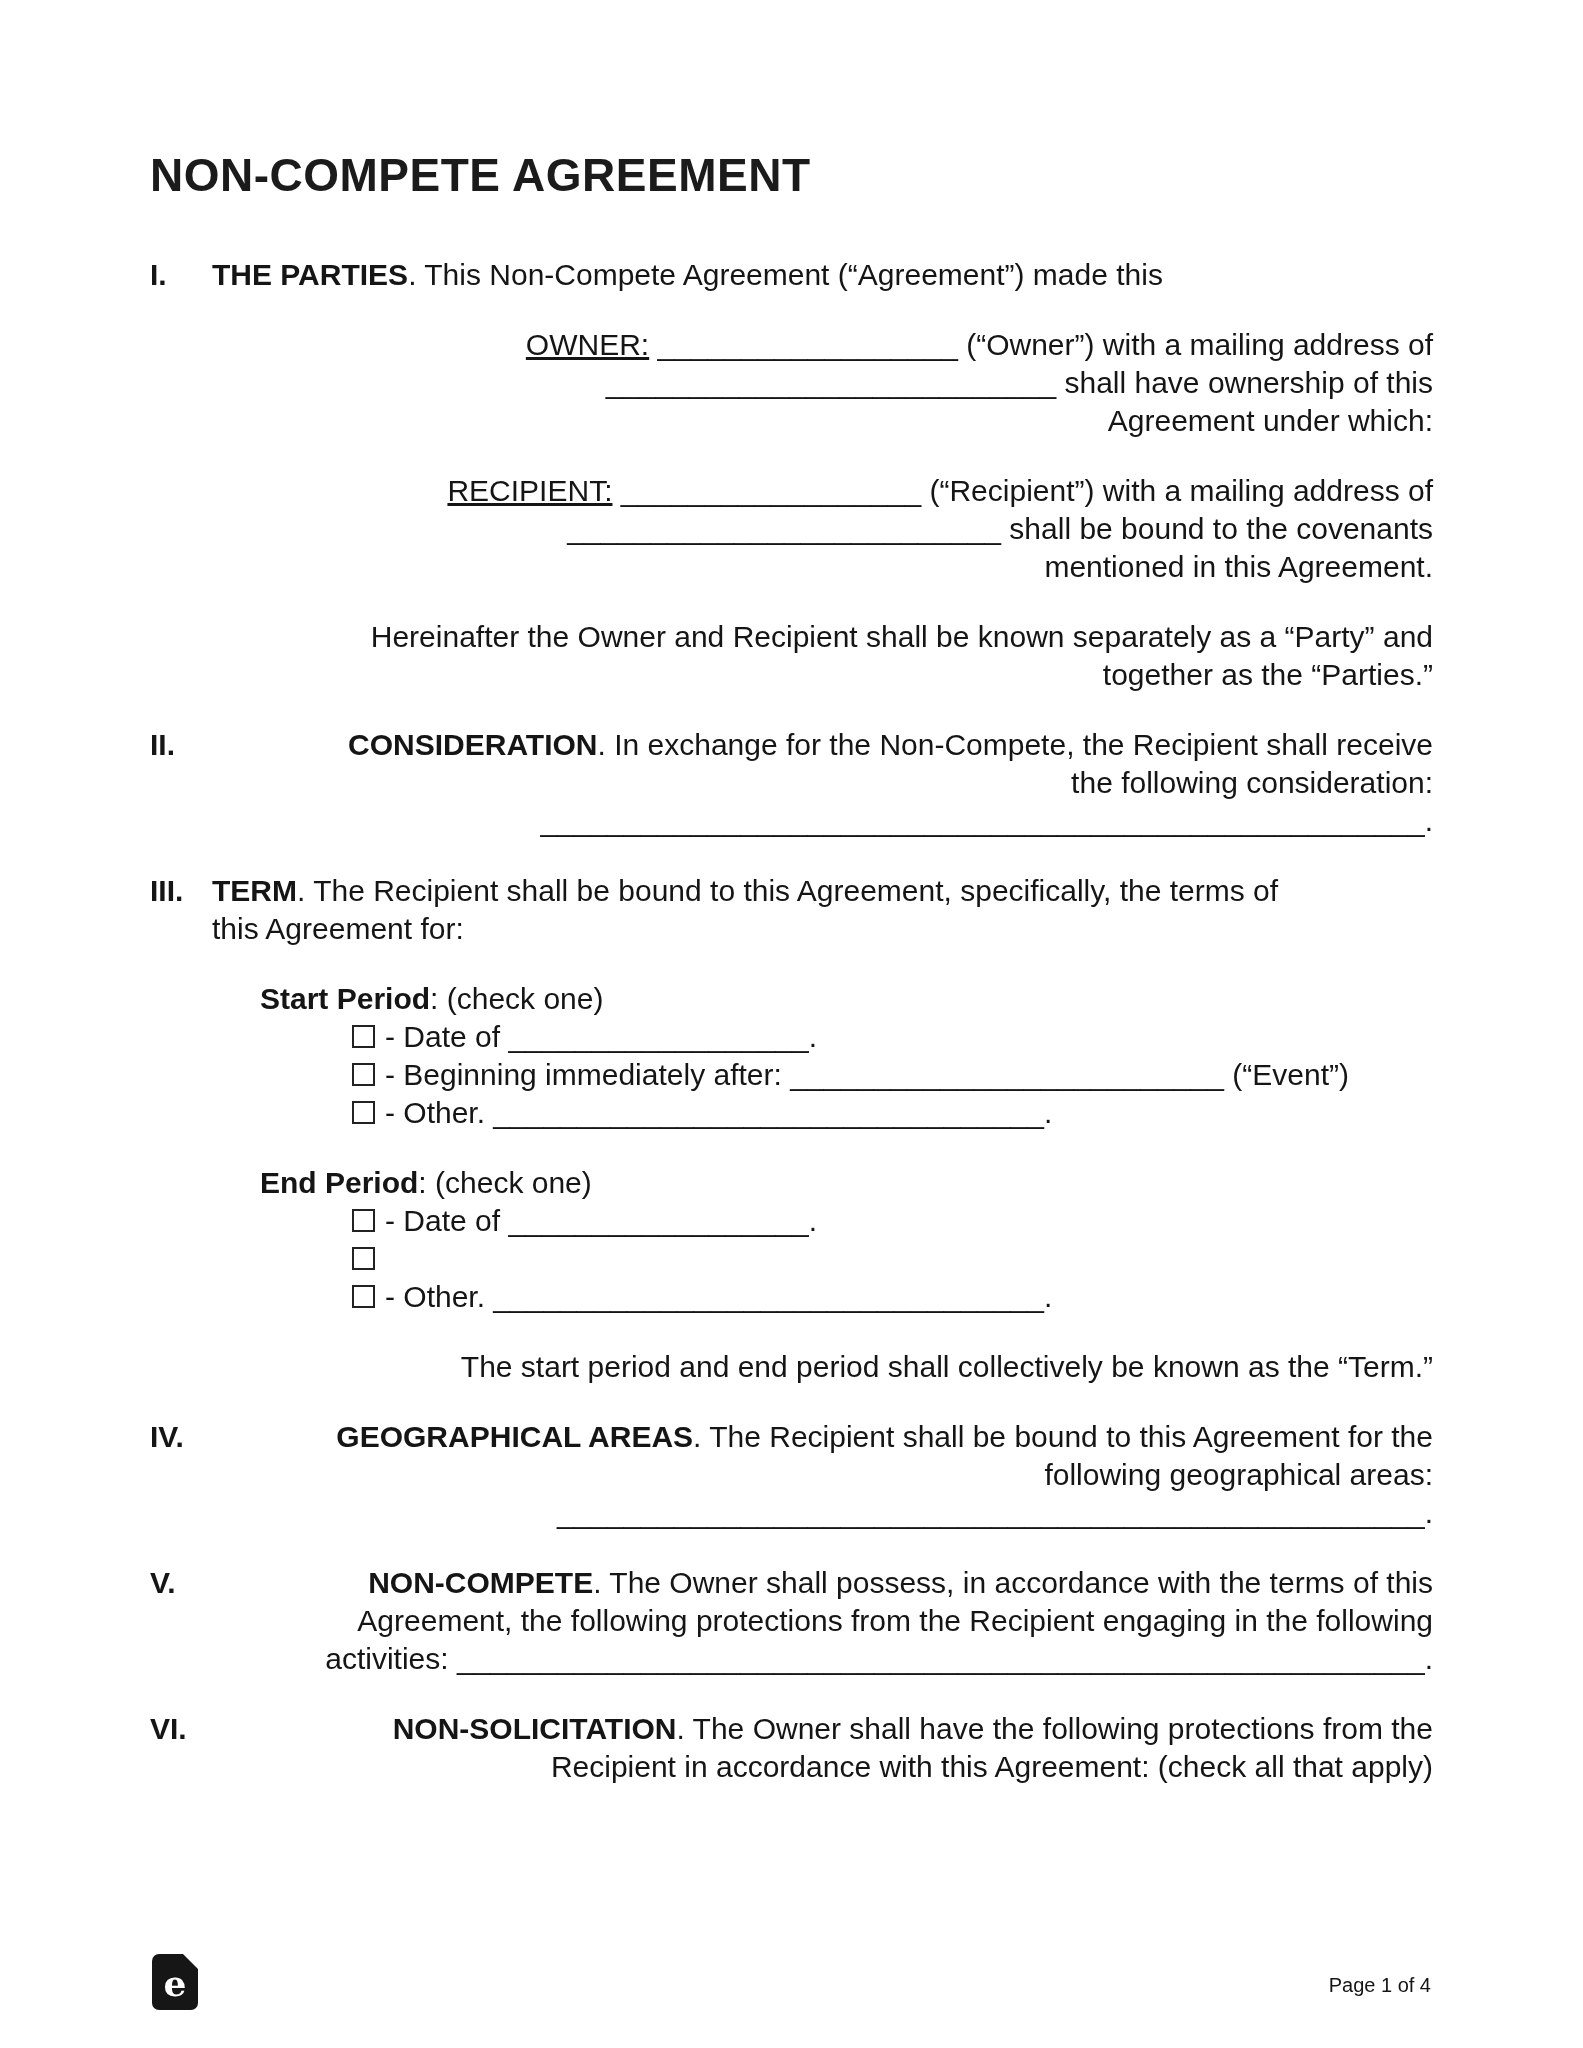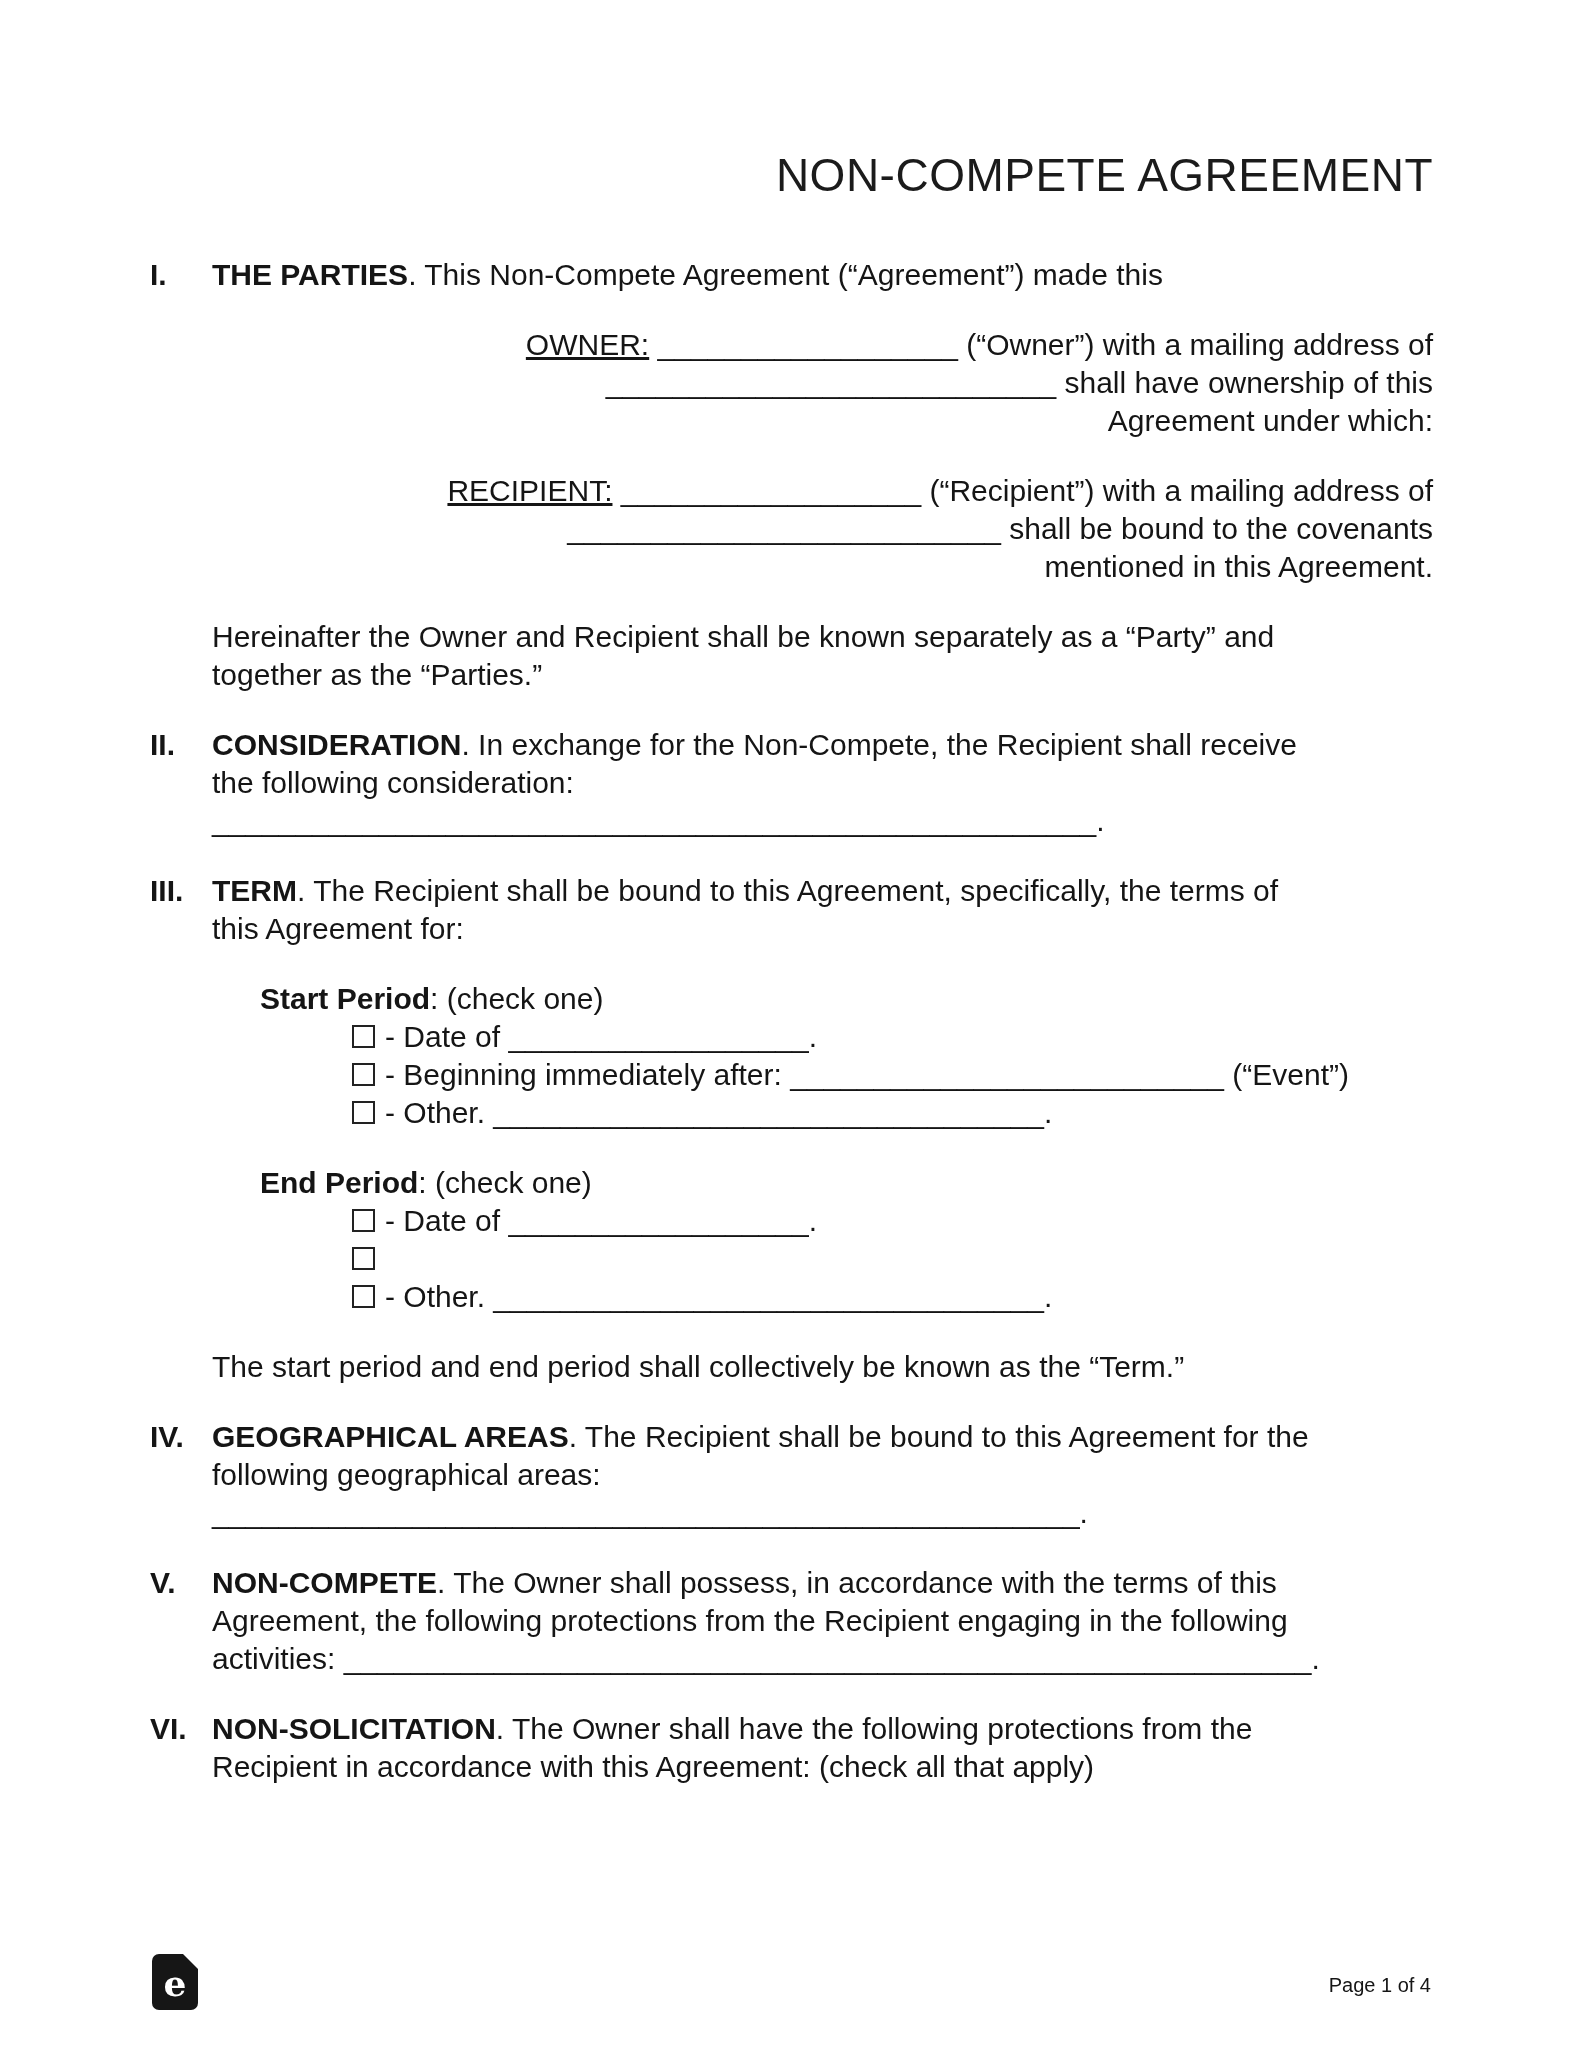--- a/index.html
+++ b/index.html
@@ -3,28 +3,28 @@
 <meta charset="utf-8">
 <style>
   html, body { margin: 0; padding: 0; background: #ffffff; }
   .page {
     width: 1583px; height: 2048px; background: #ffffff; position: relative;
     font-family: "Liberation Sans", "DejaVu Sans", sans-serif;
     font-size: 30px; line-height: 38px; color: #151515; overflow: hidden;
   }
   .content { padding: 148px 150px 0 150px; }
   .title {
-    font-size: 46px; line-height: 54px; font-weight: normal; text-align: right;
+    font-size: 46px; line-height: 54px; font-weight: bold; text-align: left;
     margin: 0 0 54px 0; color: #1b1b1b; letter-spacing: 0.5px;
   }
   .section { display: flex; margin-bottom: 32px; }
   .num { width: 48px; flex-shrink: 0; font-weight: bold; }
   .secbody { flex: 1; min-width: 0; margin-left: 14px; }
   .para { margin: 0 0 32px 0; }
-  .para:last-child { margin-bottom: 0; }
+  .para:last-child { margin-bottom: 0; text-align: right; }
   .sub { margin-left: 48px; text-align: right; }
   .ln { display: block; }
   .sub-ln { display: block; margin-left: 48px; }
   .ul { text-decoration: underline; }
   b { font-weight: bold; }
   .cb-row { margin-left: 140px; white-space: nowrap; }
   .checkbox {
     display: inline-block; width: 19px; height: 19px; border: 2px solid #222;
     margin-right: 10px; vertical-align: -1px; background: #fff;
   }

